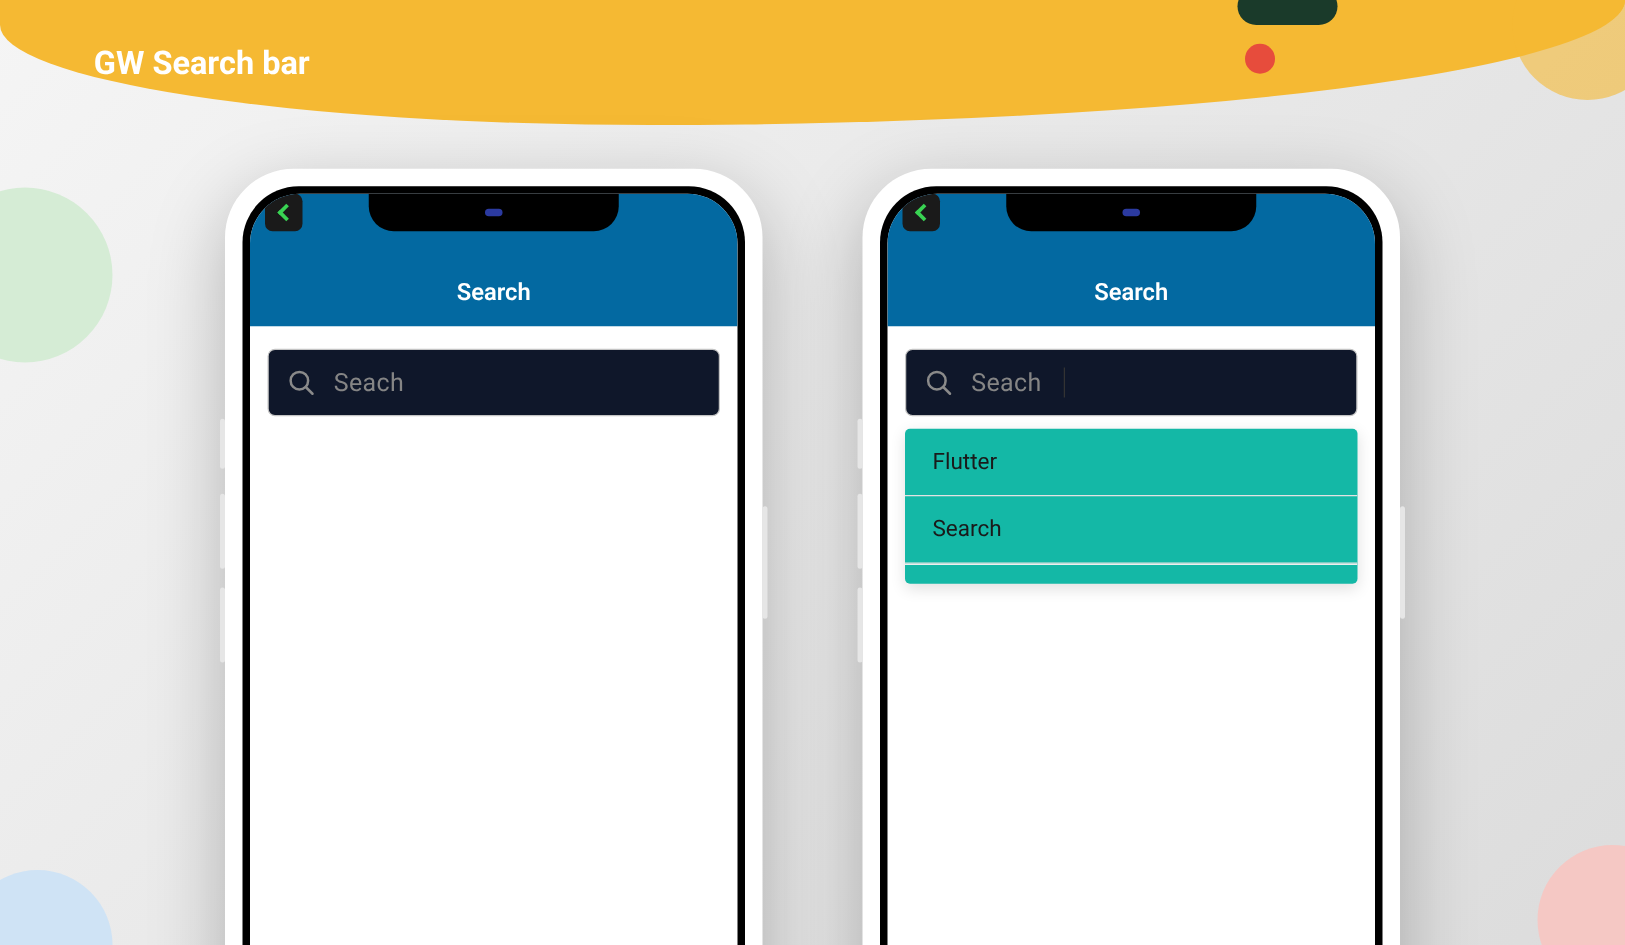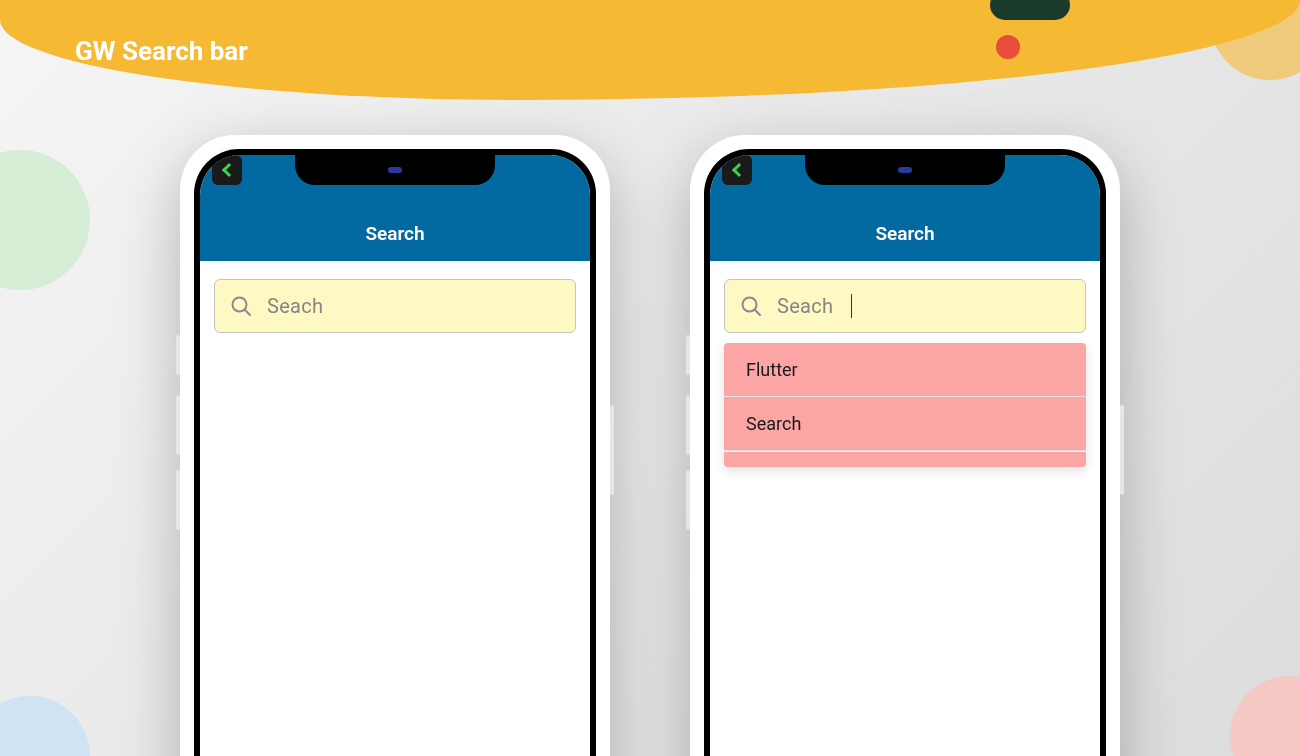--- a/index.html
+++ b/index.html
@@ -186,40 +186,40 @@
     padding: 18px 14px;
   }
   .search-field {
     display: flex;
     align-items: center;
     height: 54px;
     border: 1px solid #c4c4c4;
     border-radius: 6px;
     padding: 16px 14px;
     gap: 14px;
-    background: #fef9c3;
+    background: #0f172a;
   }
   .search-icon svg { display: block; }
   .search-text {
     color: #858585;
     font-size: 20px;
     letter-spacing: .3px;
   }
   .cursor {
     display: inline-block;
     width: 1px;
     height: 24px;
     background: #333;
     margin-left: 4px;
     vertical-align: middle;
   }
 
   .suggestions {
     margin-top: 10px;
-    background: #fca5a5;
+    background: #14b8a6;
     border-radius: 4px;
     box-shadow: 0 4px 12px rgba(0,0,0,.12);
     overflow: hidden;
   }
   .suggestion-item {
     padding: 16px 22px;
     font-size: 18px;
     color: #1a1a1a;
     border-bottom: 1px solid #e2e2e2;
   }

